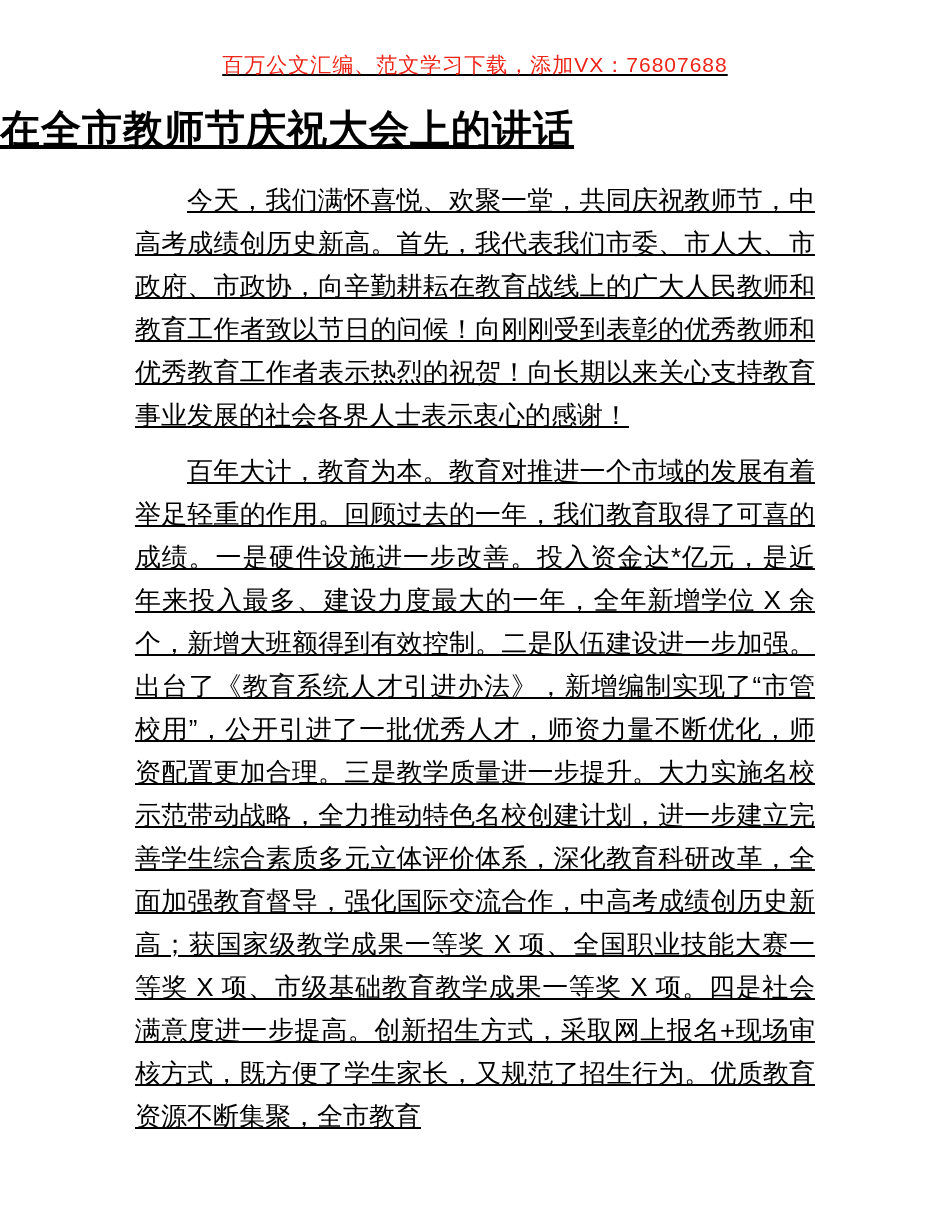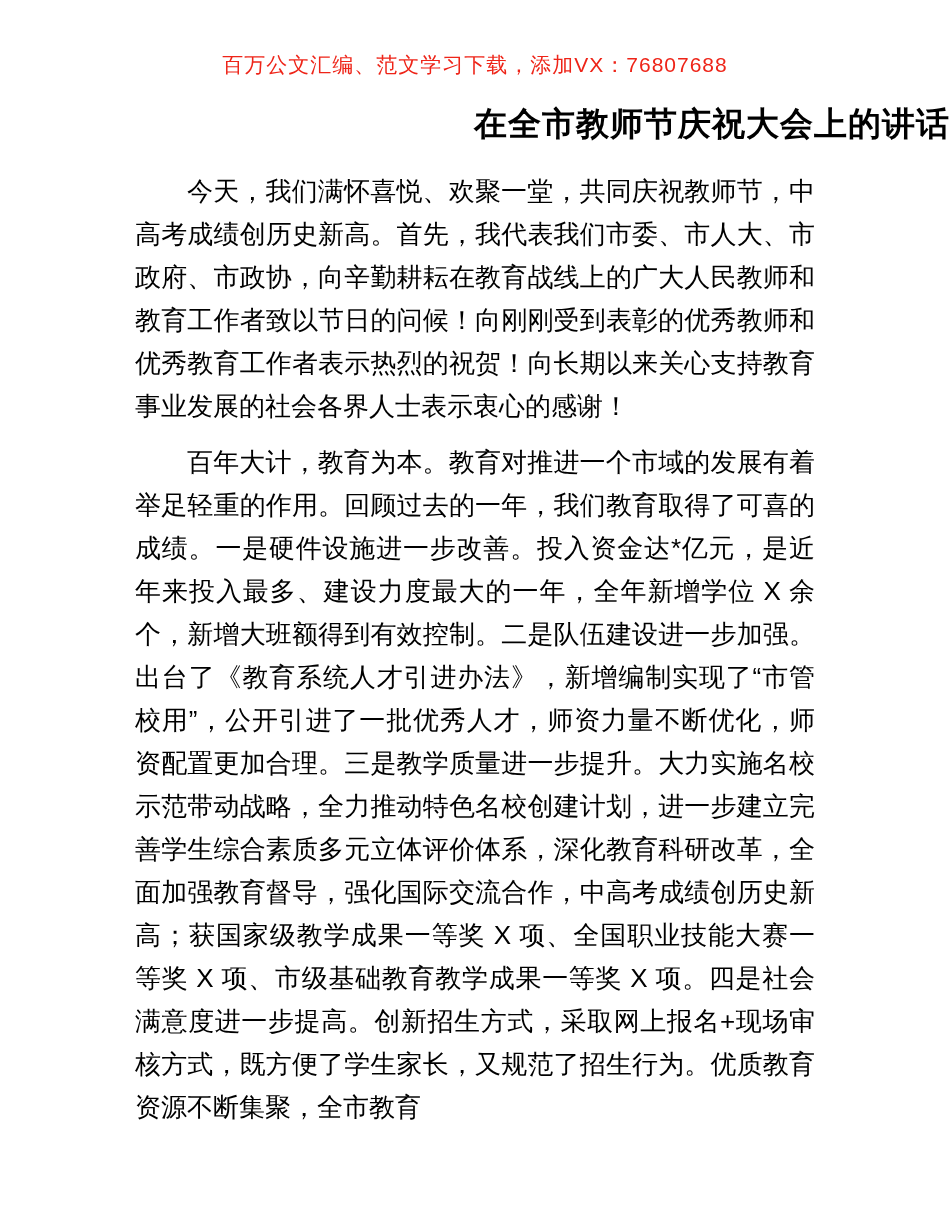--- a/index.html
+++ b/index.html
@@ -9,35 +9,36 @@
   }
   .page {
     position: relative;
     width: 950px;
     height: 1230px;
     margin: 0 auto;
     background: #ffffff;
     overflow: hidden;
     font-family: "Liberation Sans", "DejaVu Sans", sans-serif;
     color: #000000;
+    text-decoration: underline;
   }
   .watermark {
     margin: 0;
     padding-top: 52px;
     text-align: center;
     font-size: 21px;
     line-height: 1.2;
     font-weight: 400;
     color: #ee2418;
     letter-spacing: 1px;
   }
   .doc-title {
     margin: 26px 0 0 0;
-    text-align: right;
-    font-size: 33px;
+    text-align: left;
+    font-size: 40px;
     line-height: 1.3;
     font-weight: 700;
     color: #000000;
     letter-spacing: 1px;
   }
   .content {
     width: 680px;
     margin: 24px auto 0 auto;
     font-size: 26px;
     line-height: 43px;

